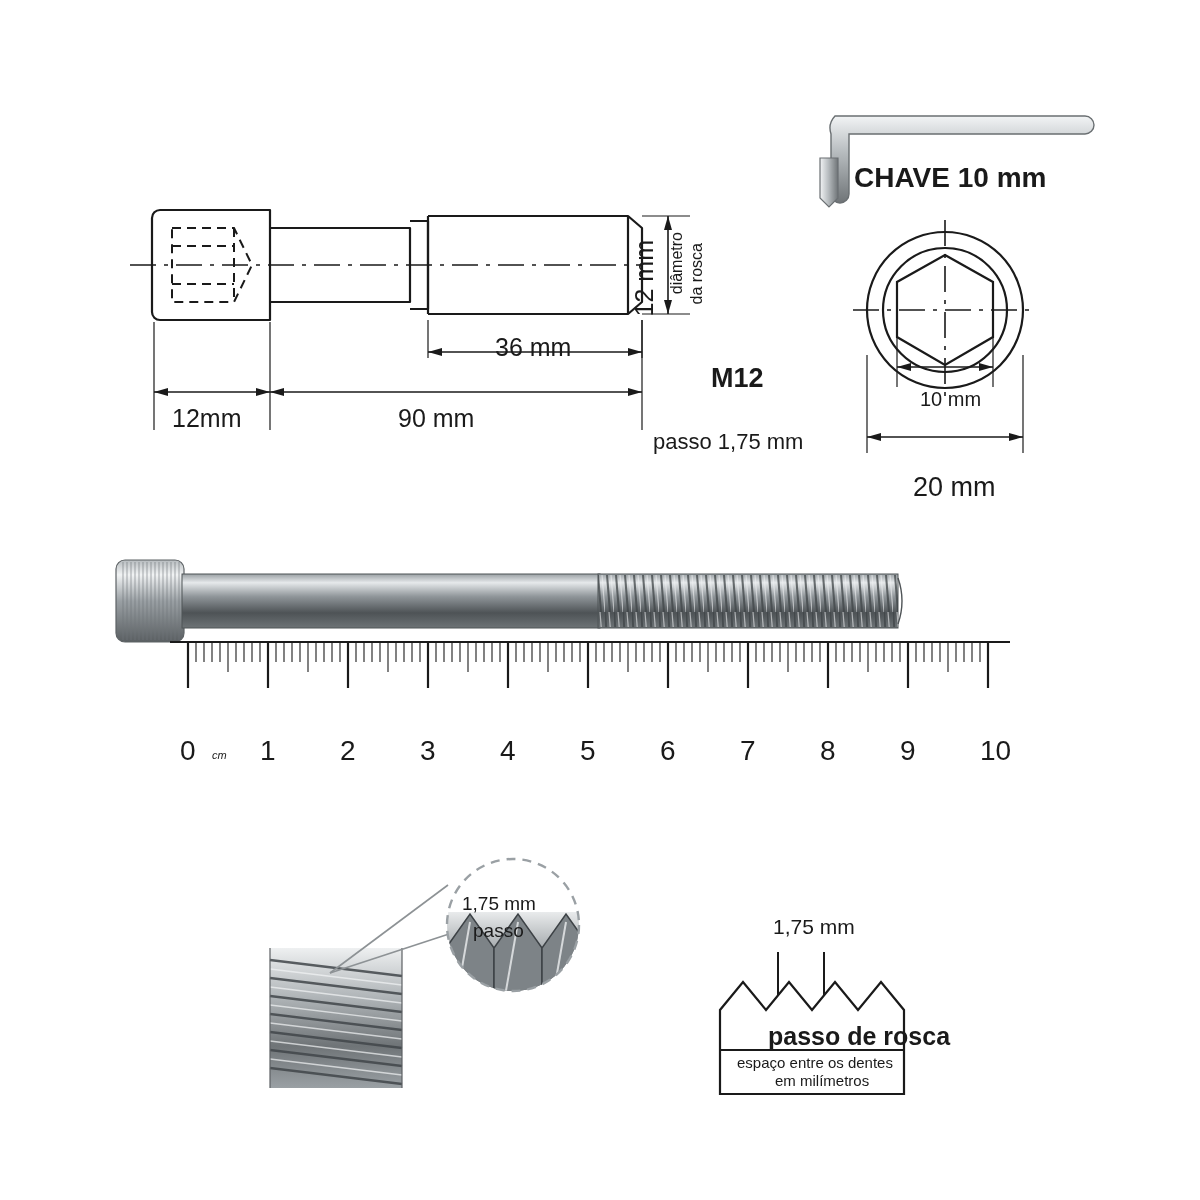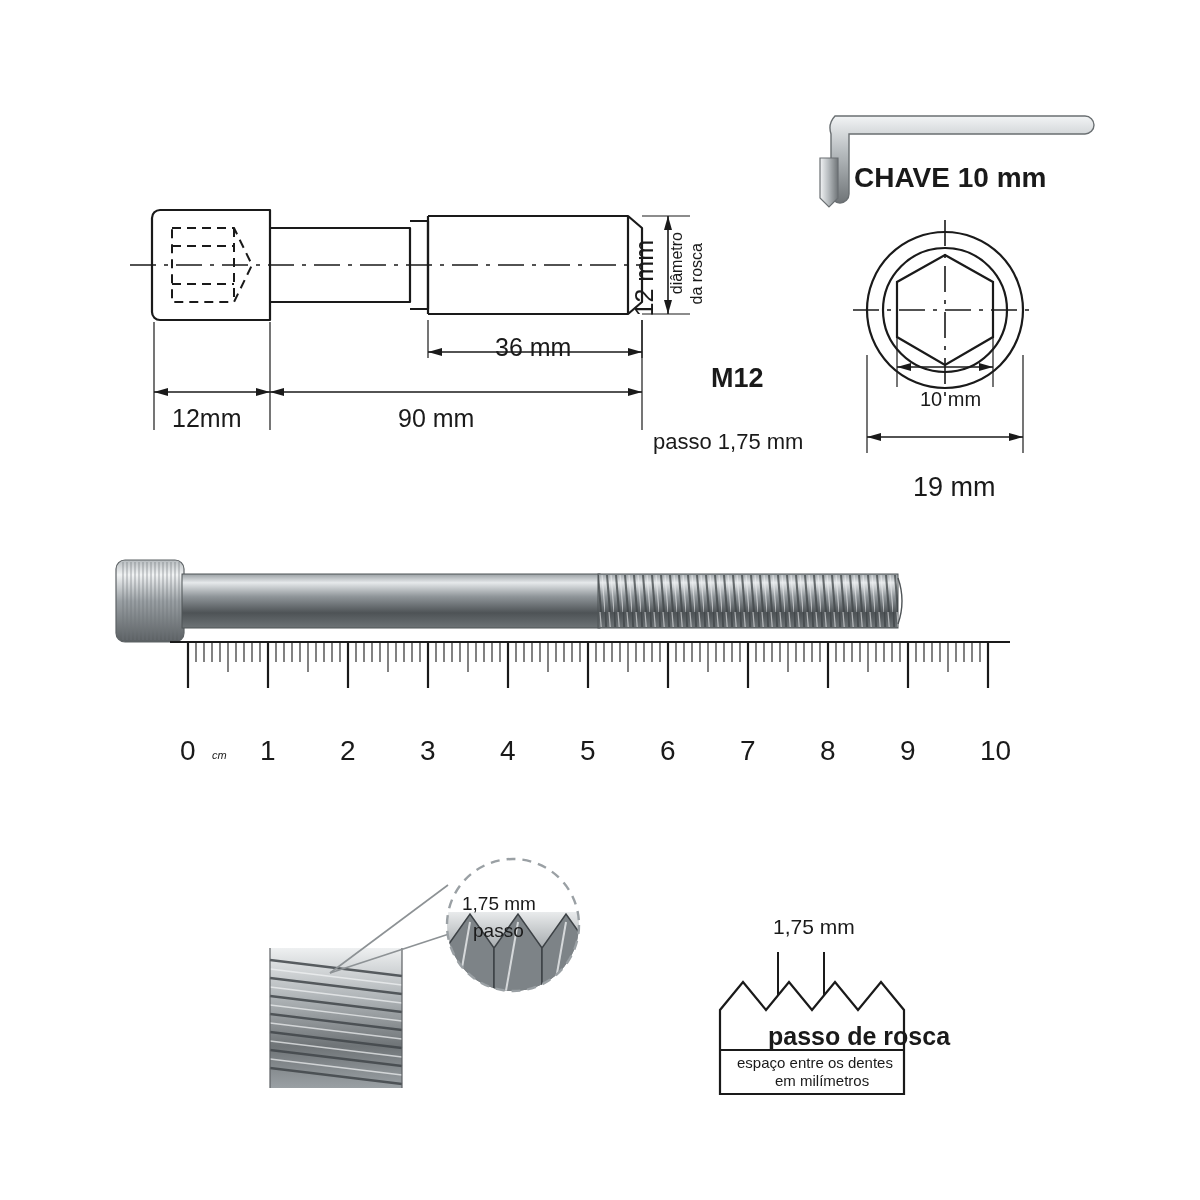--- a/index.html
+++ b/index.html
@@ -129,21 +129,21 @@
     <g stroke="#1a1a1a" stroke-width="1.6">
       <line x1="22" y1="222" x2="178" y2="222"></line>
     </g>
     <g fill="#1a1a1a">
       <polygon points="22,222 36,218 36,226"></polygon>
       <polygon points="178,222 164,218 164,226"></polygon>
     </g>
   </svg>
 </div>
 <div class="lbl" style="left:920px;top:388px;font-size:20px;">10 mm</div>
-<div class="lbl" style="left:913px;top:472px;font-size:27px;">19 mm</div>
+<div class="lbl" style="left:913px;top:472px;font-size:27px;">20 mm</div>
 
 <div class="abs" style="left:110px;top:550px;width:800px;height:110px;">
   <svg width="800" height="110" viewBox="0 0 800 110">
     <defs>
       <linearGradient id="bodyg" x1="0" y1="0" x2="0" y2="1">
         <stop offset="0%" stop-color="#9aa0a4"></stop>
         <stop offset="16%" stop-color="#e6e9eb"></stop>
         <stop offset="42%" stop-color="#8f9599"></stop>
         <stop offset="72%" stop-color="#4e5356"></stop>
         <stop offset="100%" stop-color="#6d7376"></stop>

